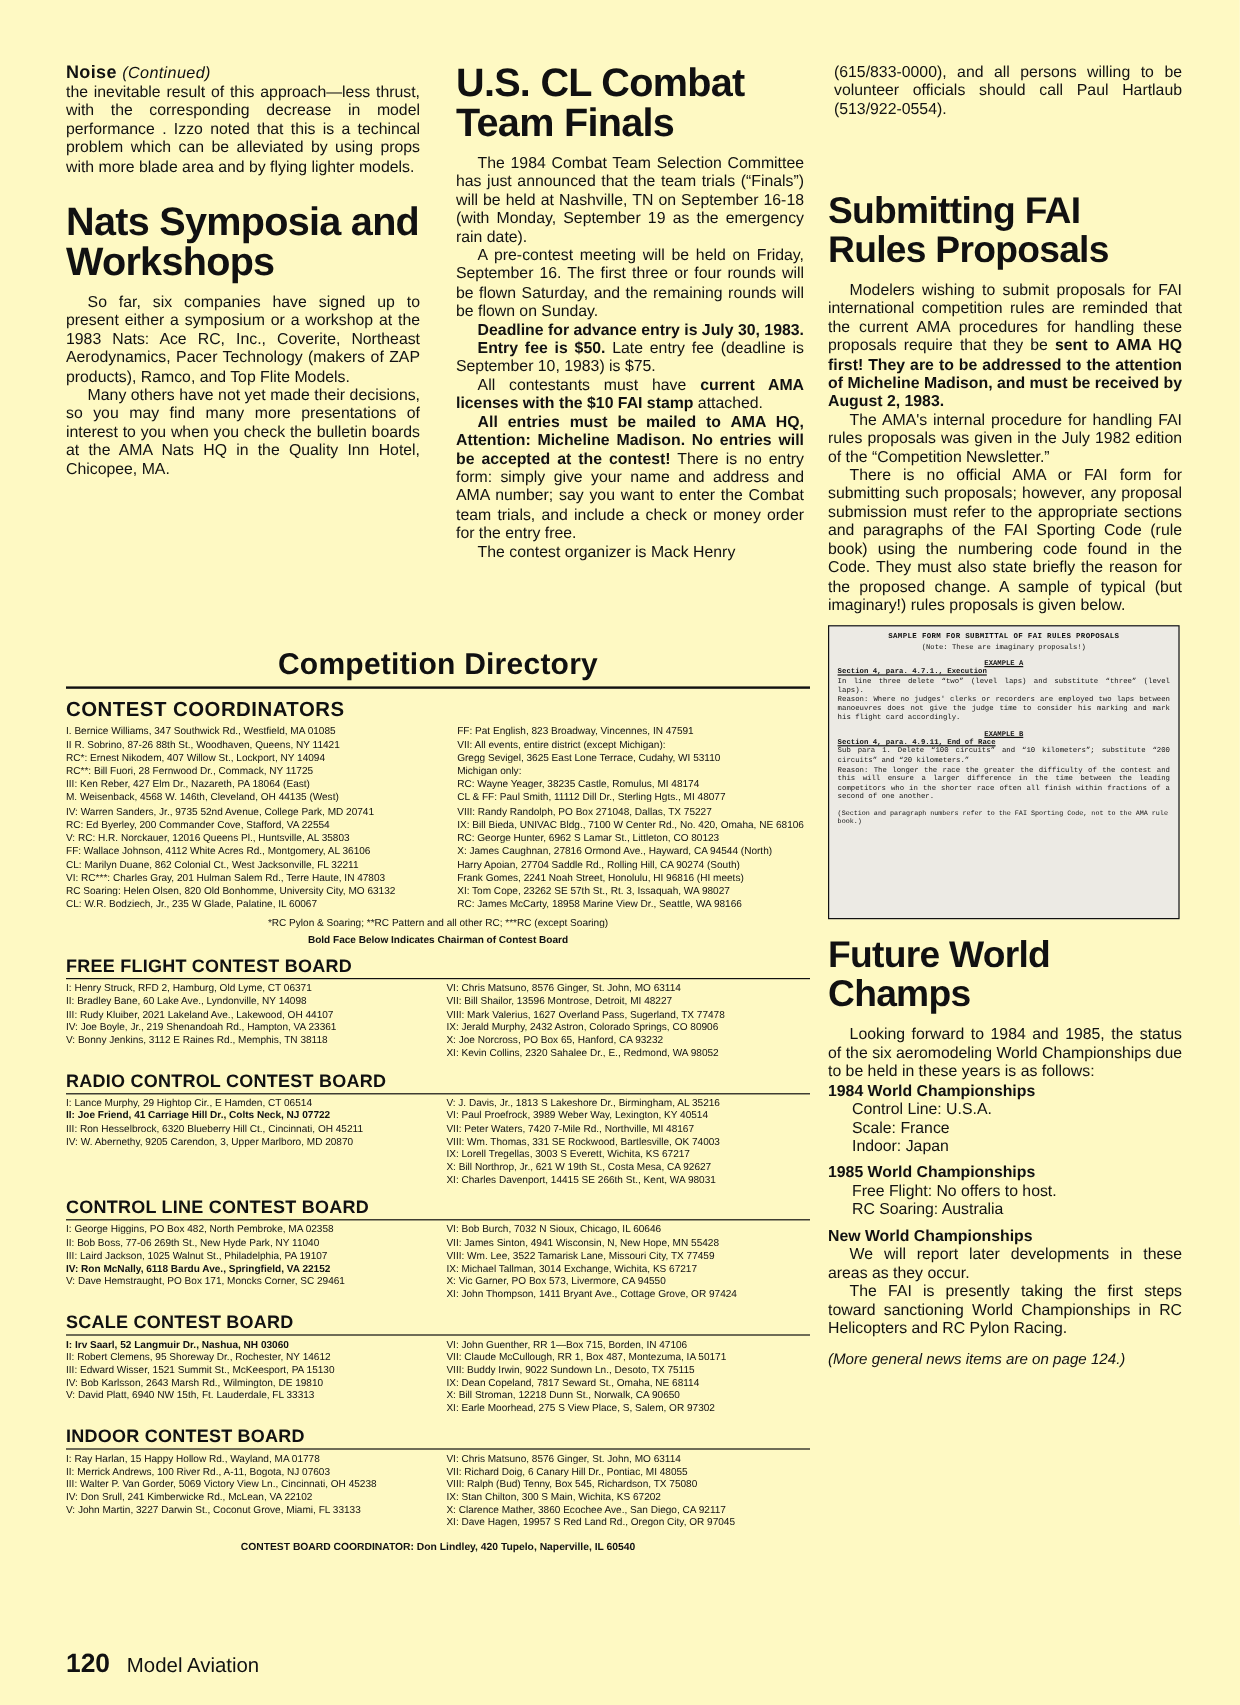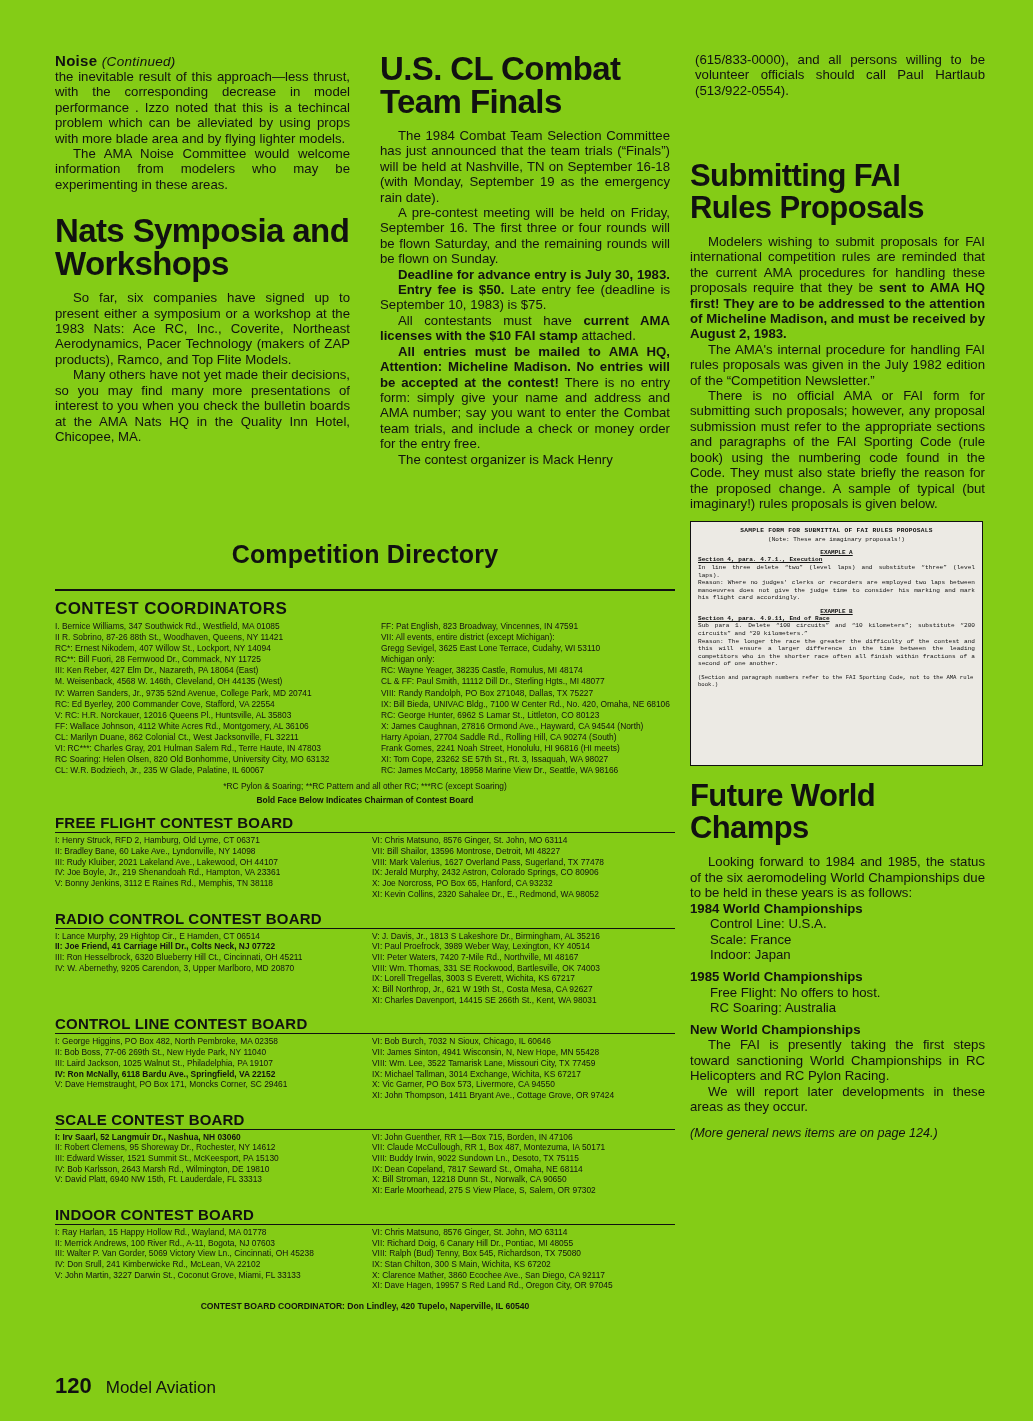--- a/index.html
+++ b/index.html
@@ -7,21 +7,21 @@
     width:1033px;height:1421px;
     background:#fbfbf9;
     font-family:"Liberation Sans", sans-serif;
     color:#111;
     position:relative;
     overflow:hidden;
   }
   .page{
     position:absolute;
     left:0;top:0;width:1033px;height:1421px;
-    background:#84cc16;
+    background:#fef9c3;
   }
   
   .top-zone{
     position:absolute;left:55px;top:52px;width:930px;height:480px;
   }
   .col{position:absolute;top:0;}
   .col-a{left:0;width:295px;}
   .col-b{left:325px;width:290px;}
   .col-c{left:640px;width:290px;}
 
@@ -39,21 +39,21 @@
   }
   .hd.small{font-size:31px;line-height:32px;}
   .b{font-weight:bold;}
 
   
   .cd-wrap{
     position:absolute;left:55px;top:540px;width:620px;
   }
   .cd-title{
     text-align:center;font-weight:bold;font-size:25px;letter-spacing:.2px;
-    border-bottom:2px solid #111;padding-bottom:20px;margin-bottom:8px;
+    border-bottom:2px solid #111;padding-bottom:3px;margin-bottom:8px;
   }
   .cd-sec-title{font-size:17px;font-weight:bold;letter-spacing:.4px;margin:0 0 3px 0;}
   .cd-cols{display:flex;gap:32px;}
   .cd-col{flex:1;}
   .cd-line{font-size:8.4px;line-height:9.6px;margin:0 0 1.5px 0;}
   .cd-note{font-size:8.4px;text-align:center;margin-top:4px;}
   .cd-note.b{font-weight:bold;}
   .board{margin-top:9px;}
   .board-name{
     font-size:15px;font-weight:bold;letter-spacing:.2px;
@@ -101,21 +101,20 @@
 <div class="page">
 
   <div class="top-zone">
 
     <div class="col col-a">
       <div class="kicker">
         <span>Noise</span>
         <span class="cont">(Continued)</span>
       </div>
       <p>the inevitable result of this approach—less thrust, with the corresponding decrease in model performance . Izzo noted that this is a techincal problem which can be alleviated by using props with more blade area and by flying lighter models.</p>
-      <p class="ind">The AMA Noise Committee would welcome information from modelers who may be experimenting in these areas.</p>
 
       <div style="height:22px"></div>
       <div class="hd">Nats Symposia and Workshops</div>
       <p class="ind">So far, six companies have signed up to present  either a symposium or a workshop at the 1983 Nats: Ace RC, Inc., Coverite, Northeast Aerodynamics, Pacer Technology (makers of ZAP products), Ramco, and Top Flite Models.</p>
       <p class="ind">Many others have not yet made their decisions, so you may find many more presentations of interest to you when you check the bulletin boards at the AMA Nats HQ in the Quality Inn Hotel, Chicopee, MA.</p>
     </div>
 
     <div class="col col-b">
       <div class="hd">U.S. CL Combat Team Finals</div>
       <p class="ind">The 1984 Combat Team Selection Committee has just announced that the team trials (“Finals”) will be held at Nashville, TN on September 16-18 (with Monday, September 19 as the emergency rain date).</p>
@@ -175,22 +174,22 @@
         <div class="fwc-ind">Scale: France</div>
         <div class="fwc-ind">Indoor: Japan</div>
       </div>
       <div class="fwc-list" style="margin-top:6px">
         <div class="yr">1985 World Championships</div>
         <div class="fwc-ind">Free Flight: No offers to host.</div>
         <div class="fwc-ind">RC Soaring: Australia</div>
       </div>
       <div class="fwc-list" style="margin-top:6px">
         <div class="yr">New World Championships</div>
+        <p class="ind">We will report later developments in these areas as they occur.</p>
         <p class="ind">The FAI is presently taking the first steps toward sanctioning World Championships in RC Helicopters and RC Pylon Racing.</p>
-        <p class="ind">We will report later developments in these areas as they occur.</p>
       </div>
       <div class="more">(More general news items  are on page 124.)</div>
     </div>
   </div>
 
   <div class="cd-wrap">
     <div class="cd-title">Competition Directory</div>
     <div class="cd-sec-title">CONTEST COORDINATORS</div>
     <div class="cd-cols">
       <div class="cd-col" id="coord-left">

